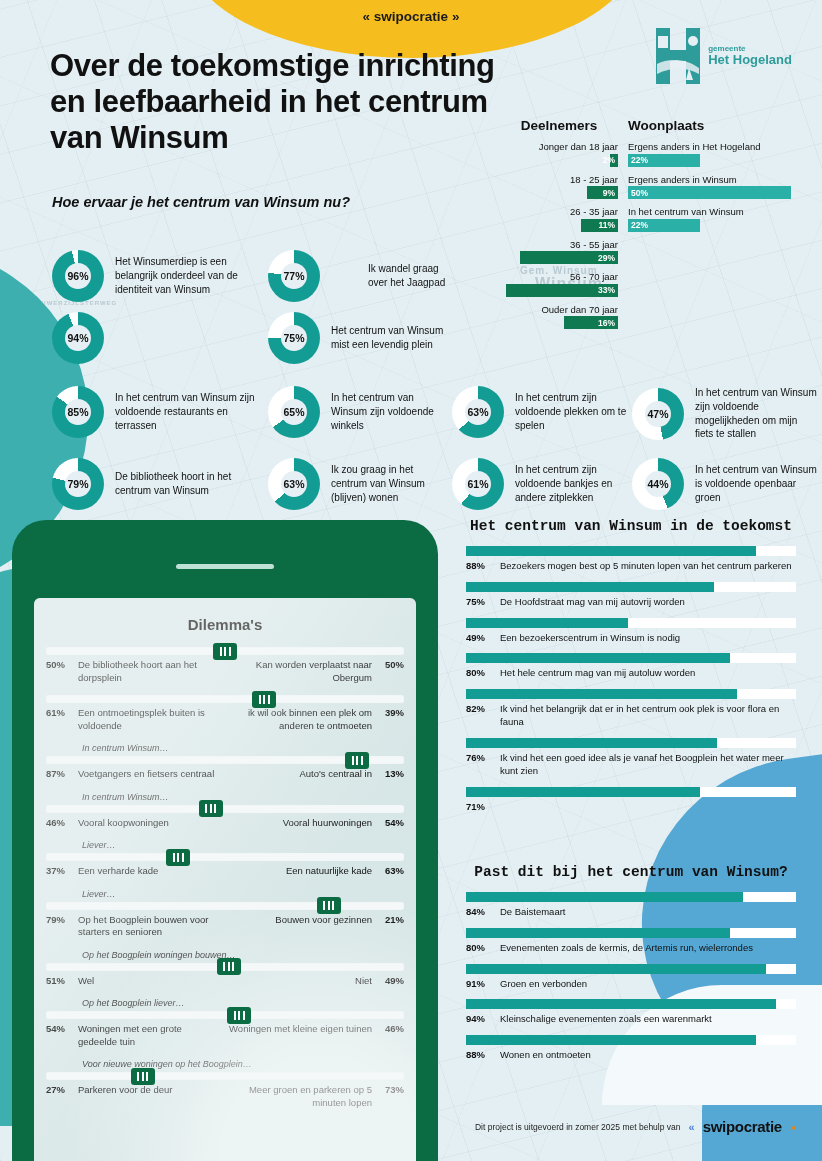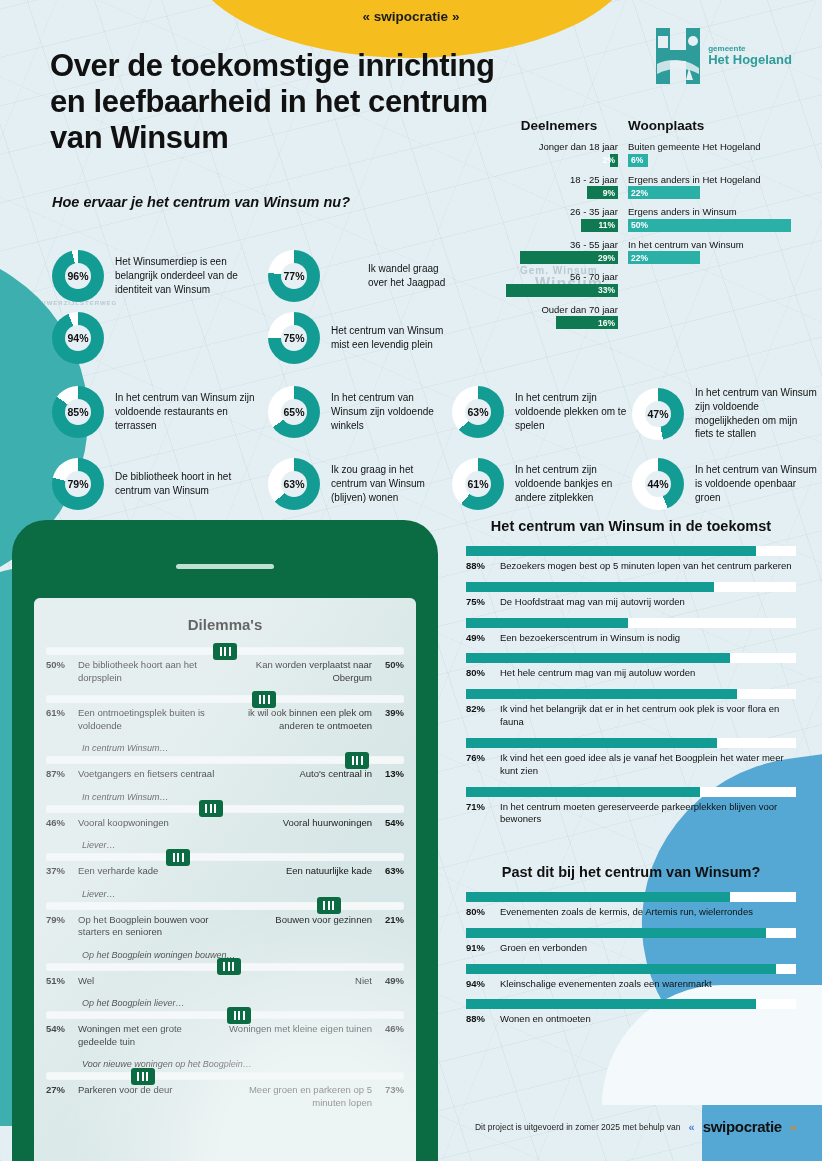--- a/index.html
+++ b/index.html
@@ -152,21 +152,21 @@
   }
   .dil-knob i{display:block;width:2px;height:9px;background:#fff;}
   .dil-row{display:flex;align-items:flex-start;gap:6px;font-size:9.5px;line-height:1.32;}
   .dil-pct{font-weight:bold;flex:0 0 26px;color:#111;}
   .dil-pct.r{text-align:right;}
   .dil-l{flex:1;color:#111;}
   .dil-r{flex:1;text-align:right;color:#111;}
 
   
   .barsec{position:absolute;z-index:5;right:26px;width:330px;}
-  .barsec h2{font-size:14.5px;font-weight:bold;text-align:center;margin-bottom:12px;color:#111;}
+  .barsec h2{font-size:14.5px;font-weight:bold;text-align:center;margin-bottom:12px;color:#111;font-family:Liberation Mono, monospace;}
   .bar-item{margin-bottom:9px;}
   .bar-track{height:10px;background:#FFFFFF;margin-bottom:4px;}
   .bar-fill{height:10px;background:#139C94;}
   .bar-row{display:flex;gap:8px;font-size:9.5px;line-height:1.35;}
   .bar-pct{font-weight:bold;flex:0 0 26px;color:#111;}
   .bar-lbl{flex:1;color:#111;}
 
   #toekomst{top:518px;}
   #past{top:864px;}
 
@@ -249,35 +249,29 @@
     </div>
         <div class="demo-row">
       <div class="lbl">56 - 70 jaar</div>
       <div class="demo-bar">
         <div class="demo-fill" style="width:112px">33%</div>
       </div>
     </div>
         <div class="demo-row">
       <div class="lbl">Ouder dan 70 jaar</div>
       <div class="demo-bar">
-        <div class="demo-fill" style="width:62px">16%</div>
+        <div class="demo-fill" style="width:54px">16%</div>
       </div>
     </div>
       </div>
   </div>
   <div class="demo-col right">
     <h3>Woonplaats</h3>
     <div id="res-rows">
         <div class="demo-row">
-      <div class="lbl">Buiten gemeente Het Hogeland</div>
-      <div class="demo-bar">
-        <div class="demo-fill" style="width:20px">6%</div>
-      </div>
-    </div>
-        <div class="demo-row">
       <div class="lbl">Ergens anders in Het Hogeland</div>
       <div class="demo-bar">
         <div class="demo-fill" style="width:72px">22%</div>
       </div>
     </div>
         <div class="demo-row">
       <div class="lbl">Ergens anders in Winsum</div>
       <div class="demo-bar">
         <div class="demo-fill" style="width:163px">50%</div>
       </div>
@@ -601,29 +595,37 @@
           <span class="bar-pct">76%</span>
           <span class="bar-lbl"> Ik vind het een goed idee als je vanaf het Boogplein het water meer kunt zien</span>
         </div>
       </div>
       <div class="bar-item">
         <div class="bar-track">
           <div class="bar-fill" style="width:71%"></div>
         </div>
         <div class="bar-row">
           <span class="bar-pct">71%</span>
-          <span class="bar-lbl">In het centrum moeten gereserveerde parkeerplekken blijven voor bewoners</span>
         </div>
       </div>
     </div>
 </div>
 
 <div class="barsec" id="past">
   <h2>Past dit bij het centrum van Winsum?</h2>
   <div id="fit-list">
+      <div class="bar-item">
+        <div class="bar-track">
+          <div class="bar-fill" style="width:84%"></div>
+        </div>
+        <div class="bar-row">
+          <span class="bar-pct">84%</span>
+          <span class="bar-lbl">De Baistemaart</span>
+        </div>
+      </div>
       <div class="bar-item">
         <div class="bar-track">
           <div class="bar-fill" style="width:80%"></div>
         </div>
         <div class="bar-row">
           <span class="bar-pct">80%</span>
           <span class="bar-lbl">Evenementen zoals de kermis, de Artemis run, wielerrondes</span>
         </div>
       </div>
       <div class="bar-item">

